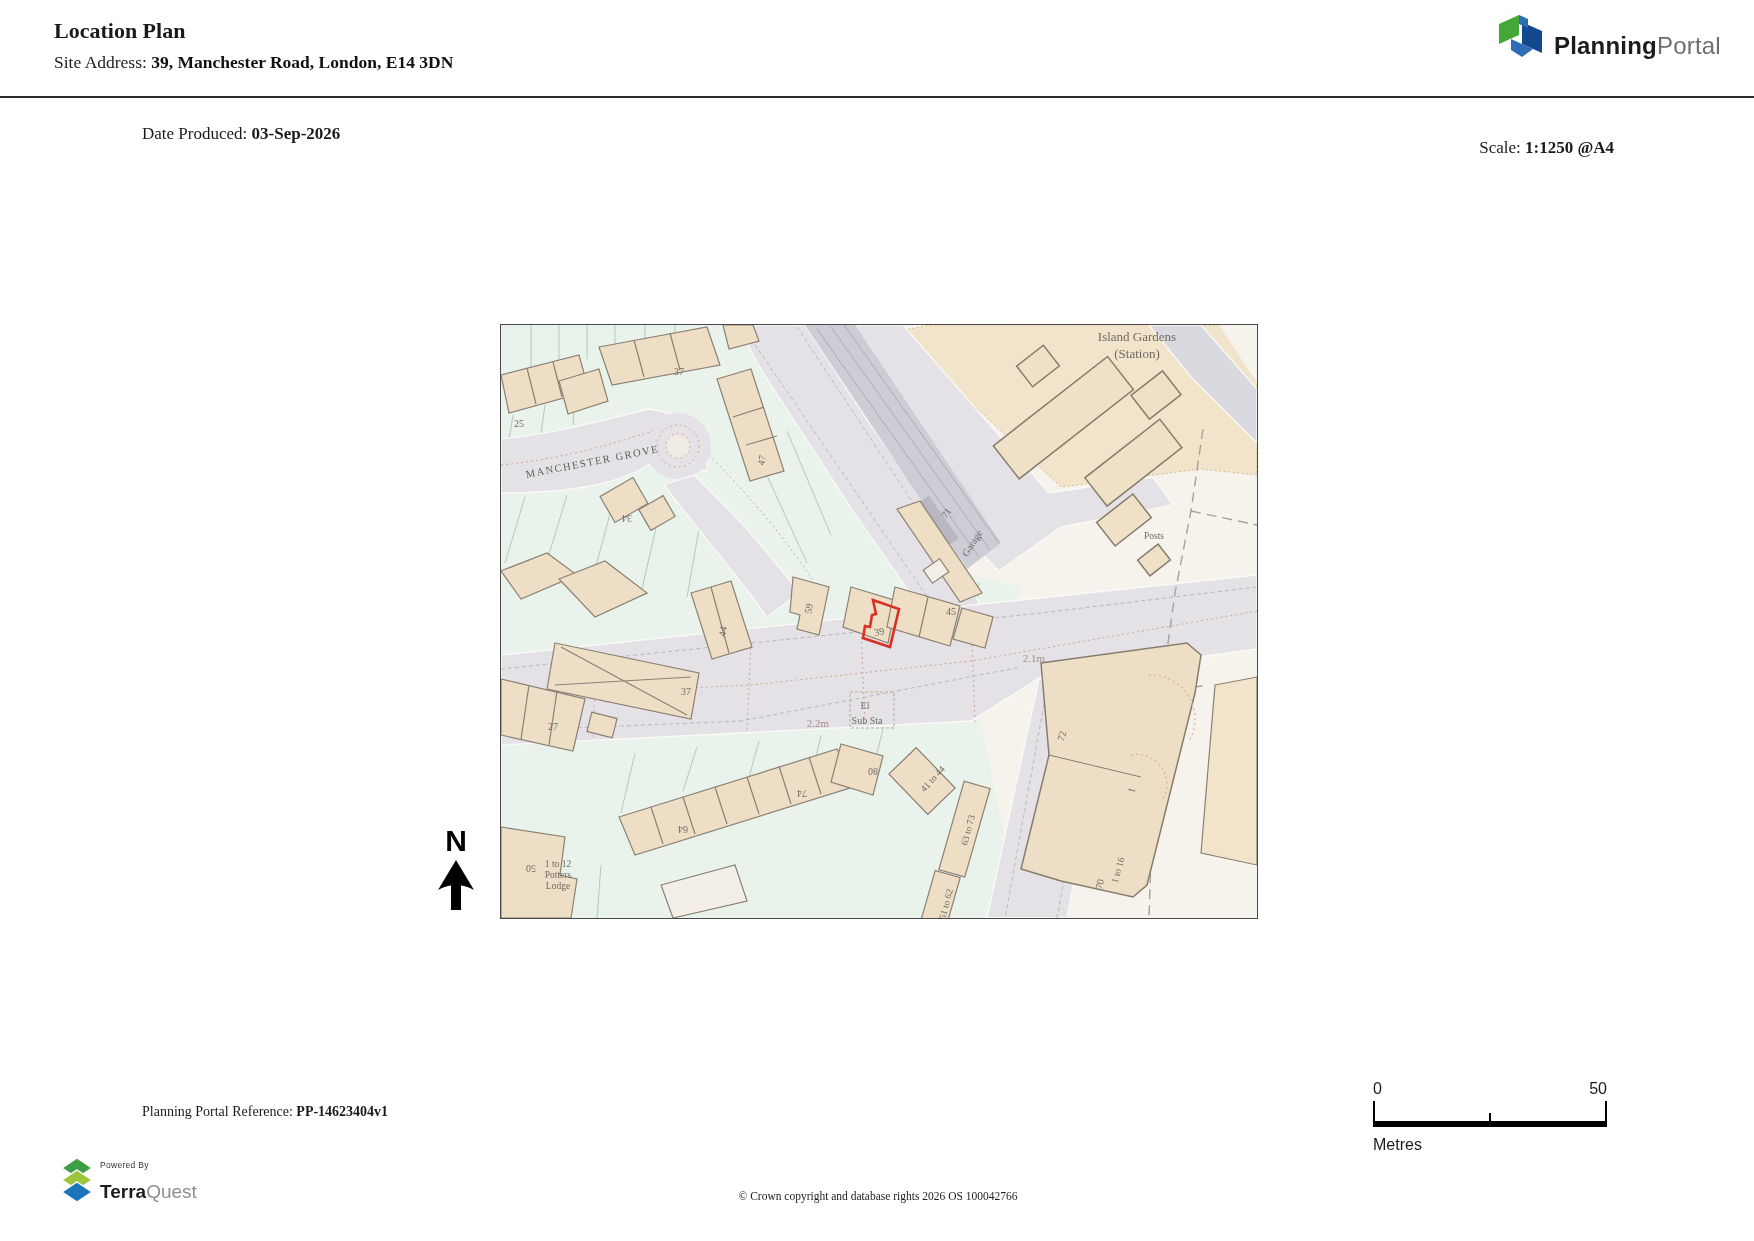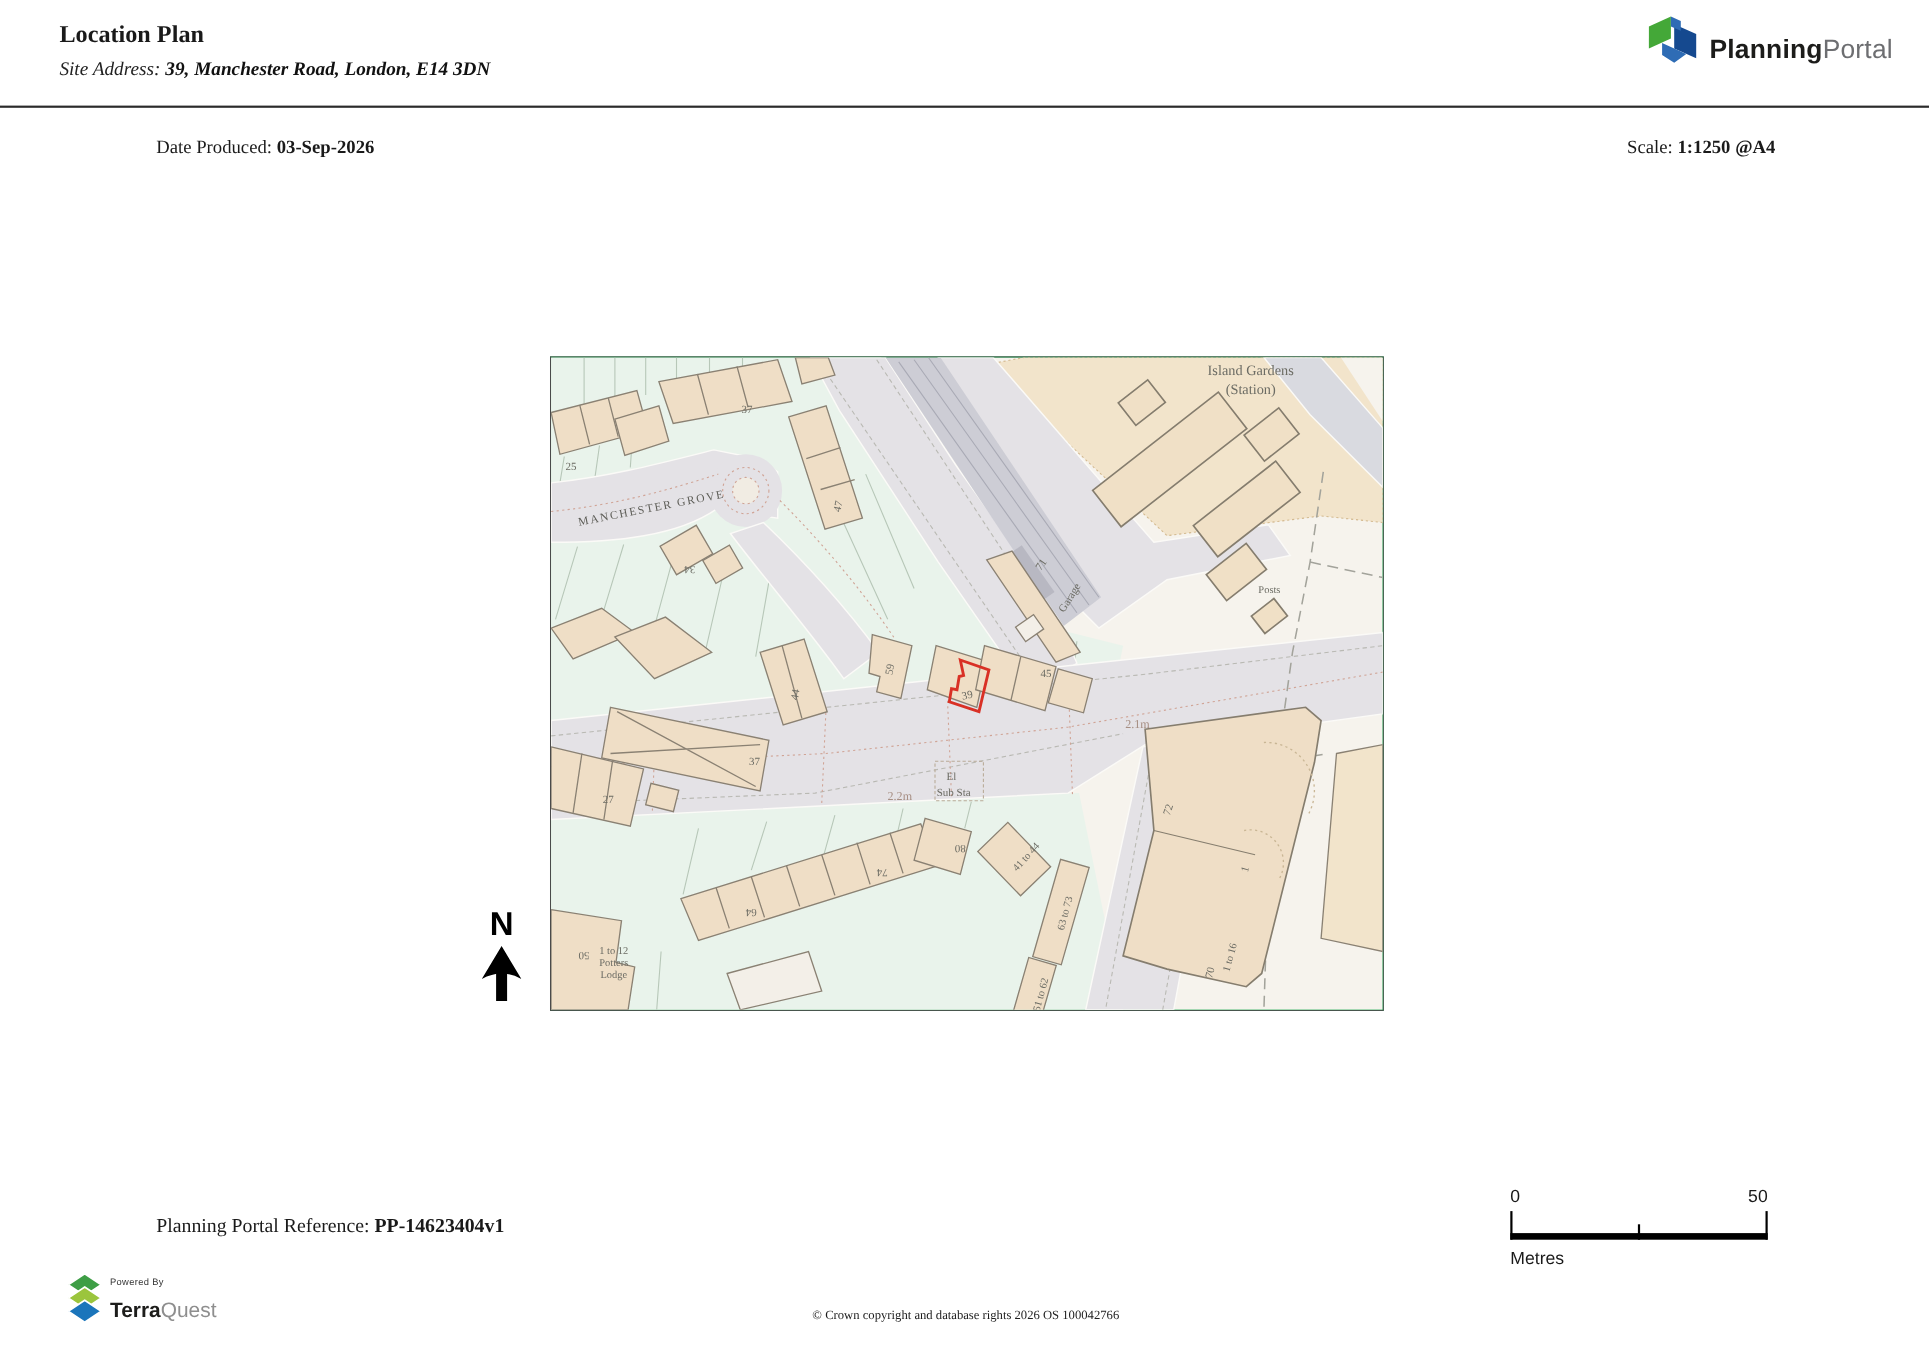--- a/index.html
+++ b/index.html
@@ -1,44 +1,44 @@
 <!DOCTYPE html>
 <html><head>
 <meta charset="utf-8">
 <style>
   html,body{margin:0;padding:0;background:#ffffff;}
   .page{position:relative;width:1754px;height:1241px;background:#fff;
         font-family:"Liberation Serif",serif;color:#1a1a1a;overflow:hidden;}
 
   
   .hdr-title{position:absolute;left:54px;top:18px;font-size:22px;font-weight:bold;}
-  .hdr-address{position:absolute;left:54px;top:52px;font-size:17.5px;color:#222;font-style:italic;}
+  .hdr-address{position:absolute;left:54px;top:52px;font-size:17.5px;color:#222;}
   .hdr-address b{color:#111;}
   .brand{position:absolute;left:1498px;top:12px;display:flex;align-items:flex-end;gap:10px;}
   .brand-text{font-family:"Liberation Sans",sans-serif;font-size:24px;letter-spacing:.2px;}
   .brand-text .b1{font-weight:bold;color:#1c1c1a;}
   .brand-text .b2{color:#6d6e71;font-weight:400;}
   .rule{position:absolute;left:0;top:96px;width:1754px;height:2px;background:#2b2b2b;}
 
   .meta-date{position:absolute;left:142px;top:124px;font-size:17px;}
-  .meta-scale{position:absolute;right:140px;top:124px;font-size:17px;}
+  .meta-scale{position:absolute;right:140px;top:138px;font-size:17px;}
 
   
   .map{position:absolute;left:500px;top:324px;width:756px;height:593px;
        border:1px solid #4a4a4a;background:#22c55e;}
   .map svg{display:block;}
   #map-labels text{font-family:"Liberation Serif",serif;}
 
   
   .north{position:absolute;left:434px;top:826px;width:44px;text-align:center;}
   .north .n{font-family:"Liberation Sans",sans-serif;font-weight:bold;font-size:30px;color:#000;line-height:1;}
   .north svg{margin-top:4px;}
 
   
-  .ref{position:absolute;left:142px;top:1104px;font-size:18px;}
+  .ref{position:absolute;left:142px;top:1104px;font-size:14px;}
   .scalebar{position:absolute;left:1373px;top:1080px;width:234px;font-family:"Liberation Sans",sans-serif;}
   .sb-nums{display:flex;justify-content:space-between;font-size:16px;height:20px;}
   .sb-bar{position:relative;height:27px;}
   .sb-tick{position:absolute;bottom:0;width:2px;background:#000;}
   .sb-tick.l{left:0;height:26px;}
   .sb-tick.m{left:116px;height:14px;}
   .sb-tick.r{right:0;height:26px;}
   .sb-base{position:absolute;bottom:0;left:0;width:234px;height:6px;background:#000;}
   .sb-unit{text-align:left;font-size:16px;margin-top:9px;}
 

